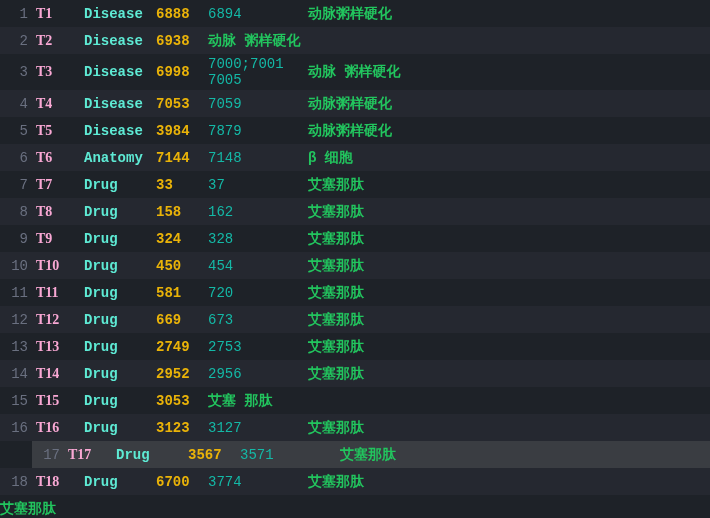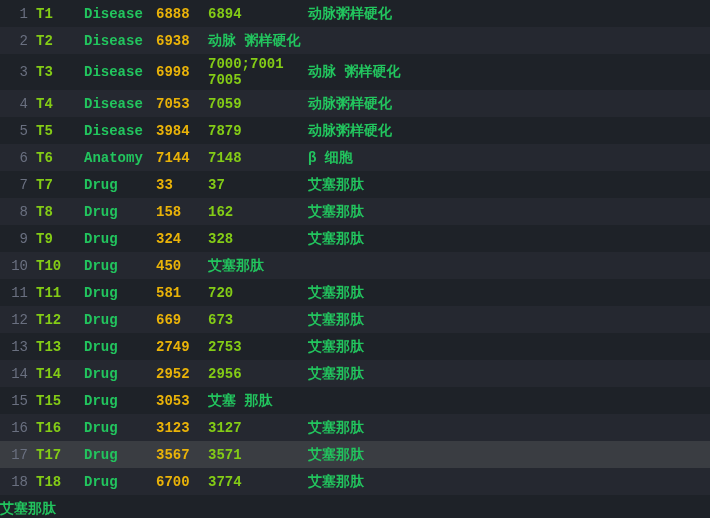--- a/index.html
+++ b/index.html
@@ -26,50 +26,52 @@
       min-height: 27px;
     }
     .table-row:nth-child(odd) {
       background-color: #1e2228;
     }
     .table-row:nth-child(even) {
       background-color: #252830;
     }
     .table-row.highlighted {
       background-color: #3a3d42;
+      margin-left: 32px;
     }
     .col-num {
       width: 36px;
       text-align: right;
       padding-right: 8px;
       color: #6a7080;
       flex-shrink: 0;
     }
     .col-id {
       width: 48px;
-      color: #84cc16;
-      font-weight: bold;
-      flex-shrink: 0;
+      color: #f9a8d4;
+      font-weight: bold;
+      flex-shrink: 0;
+      font-family: Liberation Serif, serif;
     }
     .col-type {
       width: 72px;
-      color: #22c55e;
+      color: #5eead4;
       font-weight: bold;
       flex-shrink: 0;
     }
     .col-start {
       width: 52px;
       color: #eab308;
       font-weight: bold;
       flex-shrink: 0;
     }
     .col-end {
       width: 100px;
-      color: #84cc16;
-      font-weight: bold;
+      color: #14b8a6;
+      font-weight: normal;
       flex-shrink: 0;
     }
     .col-text {
       color: #22c55e;
       font-weight: bold;
       flex: 1;
     }
   </style>
 </head>
 <body>
@@ -144,20 +146,21 @@
       <span class="col-type">Drug</span>
       <span class="col-start">324</span>
       <span class="col-end">328</span>
       <span class="col-text">艾塞那肽</span>
     </div>
     <div class="table-row">
       <span class="col-num">10</span>
       <span class="col-id">T10</span>
       <span class="col-type">Drug</span>
       <span class="col-start">450</span>
+      <span class="col-end">454</span>
       <span class="col-text">艾塞那肽</span>
     </div>
     <div class="table-row">
       <span class="col-num">11</span>
       <span class="col-id">T11</span>
       <span class="col-type">Drug</span>
       <span class="col-start">581</span>
       <span class="col-end">720</span>
       <span class="col-text">艾塞那肽</span>
     </div>

